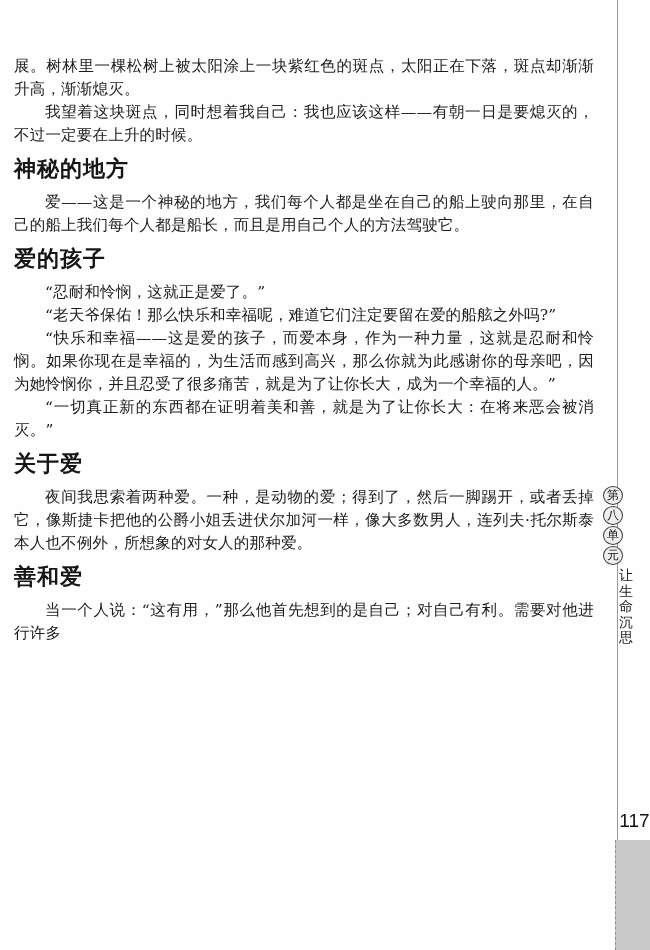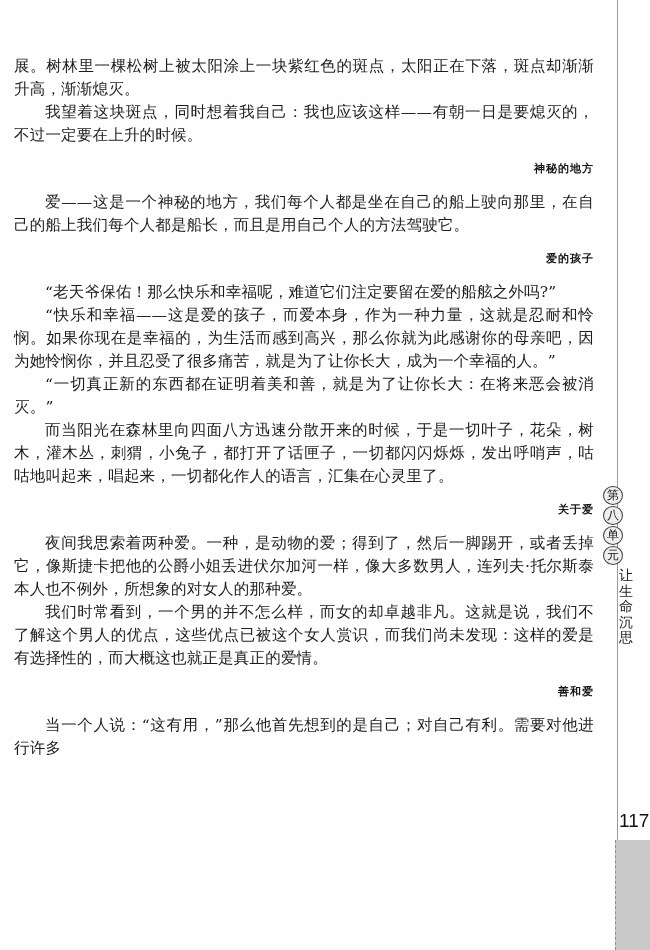--- a/index.html
+++ b/index.html
@@ -30,24 +30,24 @@
     text-align: justify;
     text-indent: 2em;
     color: #1c1c1c;
     letter-spacing: 0.2px;
   }
   .para.cont {
     text-indent: 0;
   }
   .heading {
     margin: 12px 0;
-    font-size: 11px;
+    font-size: 22px;
     line-height: 20px;
     font-weight: bold;
-    text-align: right;
+    text-align: left;
     font-family: "DejaVu Sans", sans-serif;
     color: #161616;
     letter-spacing: 1px;
   }
   
   .margin-rule {
     position: absolute;
     left: 617px;
     top: 0;
     width: 1px;
@@ -91,21 +91,21 @@
     font-family: "DejaVu Serif", serif;
   }
   
   .page-number {
     position: absolute;
     left: 619px;
     top: 810px;
     width: 31px;
     font-size: 19px;
     line-height: 22px;
-    text-align: left;
+    text-align: center;
     color: #111111;
     font-family: "Liberation Sans", sans-serif;
   }
   
   .page-edge-block {
     position: absolute;
     left: 615px;
     top: 840px;
     width: 35px;
     height: 110px;
@@ -118,27 +118,26 @@
 <body>
 
 <div class="page">
 
   <div class="text-column">
     <p class="para cont">展。树林里一棵松树上被太阳涂上一块紫红色的斑点，太阳正在下落，斑点却渐渐升高，渐渐熄灭。</p>
     <p class="para">我望着这块斑点，同时想着我自己：我也应该这样——有朝一日是要熄灭的，不过一定要在上升的时候。</p>
     <h3 class="heading">神秘的地方</h3>
     <p class="para">爱——这是一个神秘的地方，我们每个人都是坐在自己的船上驶向那里，在自己的船上我们每个人都是船长，而且是用自己个人的方法驾驶它。</p>
     <h3 class="heading">爱的孩子</h3>
+    <p class="para">“忍耐和怜悯，这就正是爱了。”</p>
     <p class="para">“老天爷保佑！那么快乐和幸福呢，难道它们注定要留在爱的船舷之外吗?”</p>
     <p class="para">“快乐和幸福——这是爱的孩子，而爱本身，作为一种力量，这就是忍耐和怜悯。如果你现在是幸福的，为生活而感到高兴，那么你就为此感谢你的母亲吧，因为她怜悯你，并且忍受了很多痛苦，就是为了让你长大，成为一个幸福的人。”</p>
     <p class="para">“一切真正新的东西都在证明着美和善，就是为了让你长大：在将来恶会被消灭。”</p>
-    <p class="para">而当阳光在森林里向四面八方迅速分散开来的时候，于是一切叶子，花朵，树木，灌木丛，刺猬，小兔子，都打开了话匣子，一切都闪闪烁烁，发出呼哨声，咕咕地叫起来，唱起来，一切都化作人的语言，汇集在心灵里了。</p>
     <h3 class="heading">关于爱</h3>
     <p class="para">夜间我思索着两种爱。一种，是动物的爱；得到了，然后一脚踢开，或者丢掉它，像斯捷卡把他的公爵小姐丢进伏尔加河一样，像大多数男人，连列夫·托尔斯泰本人也不例外，所想象的对女人的那种爱。</p>
-    <p class="para">我们时常看到，一个男的并不怎么样，而女的却卓越非凡。这就是说，我们不了解这个男人的优点，这些优点已被这个女人赏识，而我们尚未发现：这样的爱是有选择性的，而大概这也就正是真正的爱情。</p>
     <h3 class="heading">善和爱</h3>
     <p class="para">当一个人说：“这有用，”那么他首先想到的是自己；对自己有利。需要对他进行许多</p>
   </div>
 
   <div class="margin-rule"></div>
 
   <div class="unit-badge">
     <div class="unit-badge-char">第</div>
     <div class="unit-badge-char">八</div>
     <div class="unit-badge-char">单</div>

